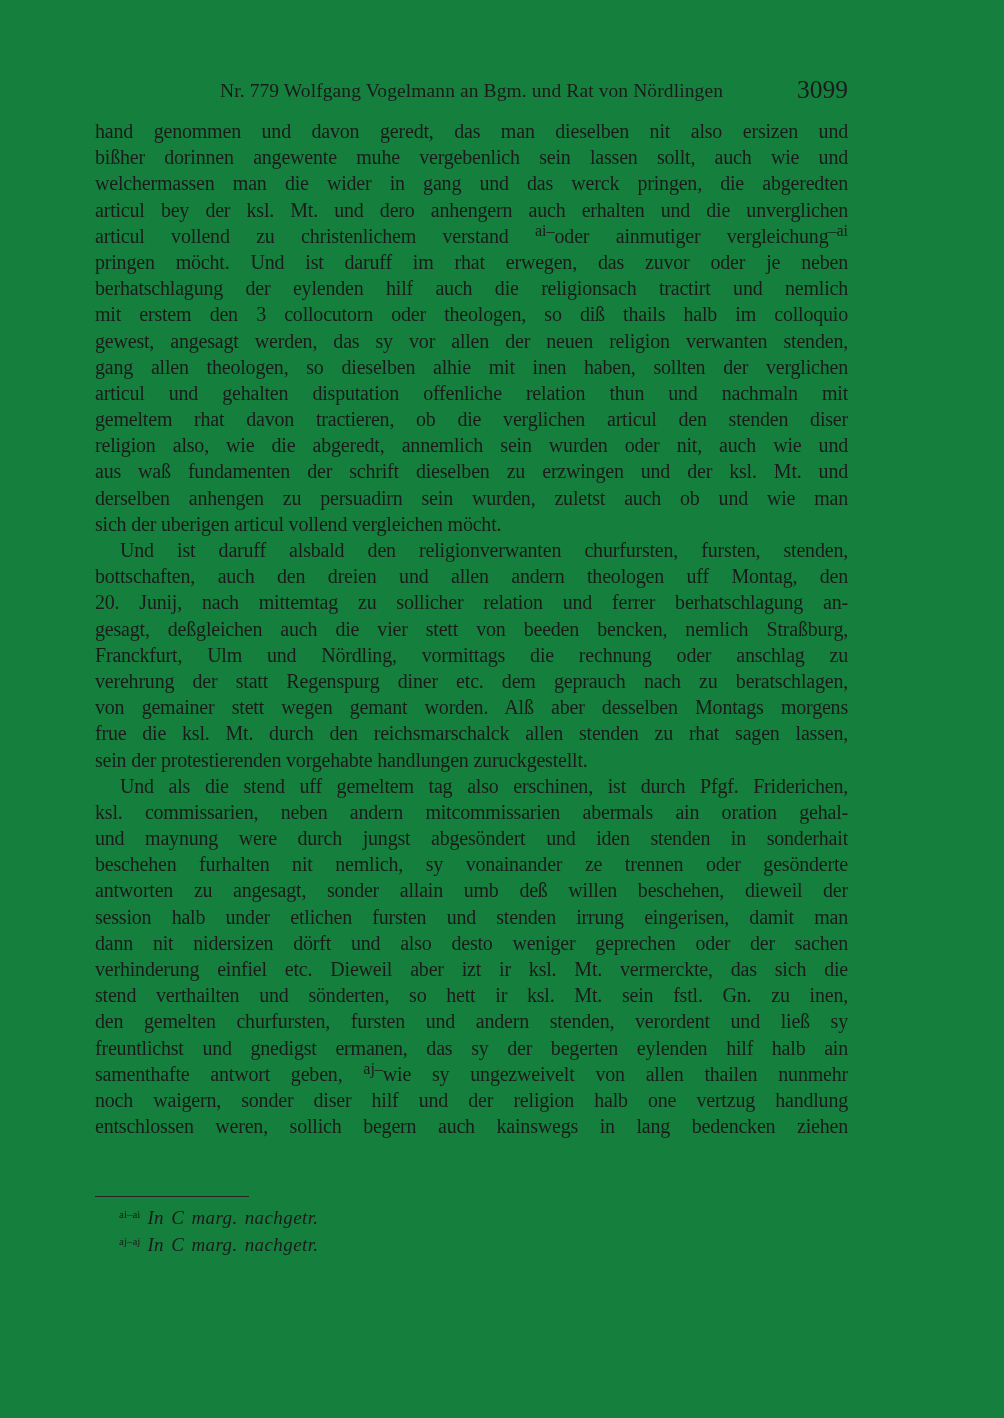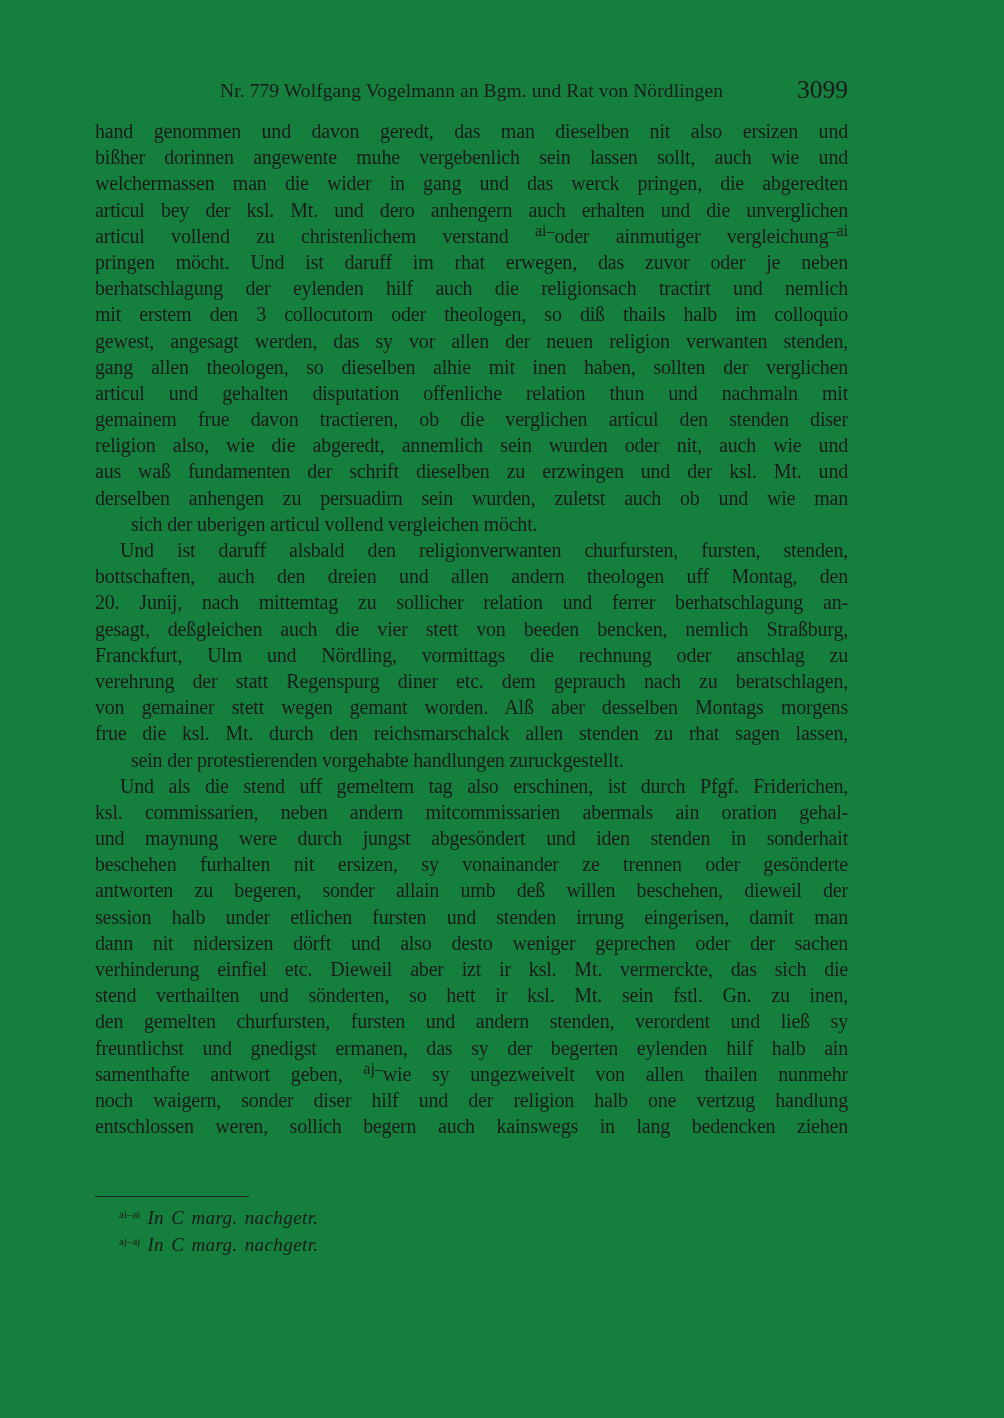--- a/index.html
+++ b/index.html
@@ -49,21 +49,20 @@
   .line {
     text-align: justify;
     text-align-last: justify;
     -moz-text-align-last: justify;
     text-justify: inter-word;
     height: 26.2px;
     overflow: visible;
   }
   .line.para-end {
     text-align-last: left;
-    margin-left: 36px;
     -moz-text-align-last: left;
   }
   .line.indent { text-indent: 25px; }
   .line sup.fn-ref {
     font-size: 16px;
     line-height: 0;
     vertical-align: baseline;
     position: relative;
     top: -6.5px;
     letter-spacing: 0;
@@ -112,39 +111,39 @@
       <div class="line">bißher dorinnen angewente muhe vergebenlich sein lassen sollt, auch wie und</div>
       <div class="line">welchermassen man die wider in gang und das werck pringen, die abgeredten</div>
       <div class="line">articul bey der ksl. Mt. und dero anhengern auch erhalten und die unverglichen</div>
       <div class="line">articul vollend zu christenlichem verstand <sup class="fn-ref">ai–</sup>oder ainmutiger vergleichung<sup class="fn-ref">–ai</sup></div>
       <div class="line">pringen möcht. Und ist daruff im rhat erwegen, das zuvor oder je neben</div>
       <div class="line">berhatschlagung der eylenden hilf auch die religionsach tractirt und nemlich</div>
       <div class="line">mit erstem den 3 collocutorn oder theologen, so diß thails halb im colloquio</div>
       <div class="line">gewest, angesagt werden, das sy vor allen der neuen religion verwanten stenden,</div>
       <div class="line">gang allen theologen, so dieselben alhie mit inen haben, sollten der verglichen</div>
       <div class="line">articul und gehalten disputation offenliche relation thun und nachmaln mit</div>
-      <div class="line">gemainem frue davon tractieren, ob die verglichen articul den stenden diser</div>
+      <div class="line">gemeltem rhat davon tractieren, ob die verglichen articul den stenden diser</div>
       <div class="line">religion also, wie die abgeredt, annemlich sein wurden oder nit, auch wie und</div>
       <div class="line">aus waß fundamenten der schrift dieselben zu erzwingen und der ksl. Mt. und</div>
       <div class="line">derselben anhengen zu persuadirn sein wurden, zuletst auch ob und wie man</div>
       <div class="line para-end">sich der uberigen articul vollend vergleichen möcht.</div>
       <div class="line indent">Und ist daruff alsbald den religionverwanten churfursten, fursten, stenden,</div>
       <div class="line">bottschaften, auch den dreien und allen andern theologen uff Montag, den</div>
       <div class="line">20. Junij, nach mittemtag zu sollicher relation und ferrer berhatschlagung an-</div>
       <div class="line">gesagt, deßgleichen auch die vier stett von beeden bencken, nemlich Straßburg,</div>
       <div class="line">Franckfurt, Ulm und Nördling, vormittags die rechnung oder anschlag zu</div>
       <div class="line">verehrung der statt Regenspurg diner etc. dem geprauch nach zu beratschlagen,</div>
       <div class="line">von gemainer stett wegen gemant worden. Alß aber desselben Montags morgens</div>
       <div class="line">frue die ksl. Mt. durch den reichsmarschalck allen stenden zu rhat sagen lassen,</div>
       <div class="line para-end">sein der protestierenden vorgehabte handlungen zuruckgestellt.</div>
       <div class="line indent">Und als die stend uff gemeltem tag also erschinen, ist durch Pfgf. Friderichen,</div>
       <div class="line">ksl. commissarien, neben andern mitcommissarien abermals ain oration gehal-</div>
       <div class="line">und maynung were durch jungst abgesöndert und iden stenden in sonderhait</div>
-      <div class="line">beschehen furhalten nit ersizen, sy vonainander ze trennen oder gesönderte</div>
-      <div class="line">antworten zu begeren, sonder allain umb deß willen beschehen, dieweil der</div>
+      <div class="line">beschehen furhalten nit nemlich, sy vonainander ze trennen oder gesönderte</div>
+      <div class="line">antworten zu angesagt, sonder allain umb deß willen beschehen, dieweil der</div>
       <div class="line">session halb under etlichen fursten und stenden irrung eingerisen, damit man</div>
       <div class="line">dann nit nidersizen dörft und also desto weniger geprechen oder der sachen</div>
       <div class="line">verhinderung einfiel etc. Dieweil aber izt ir ksl. Mt. vermerckte, das sich die</div>
       <div class="line">stend verthailten und sönderten, so hett ir ksl. Mt. sein fstl. Gn. zu inen,</div>
       <div class="line">den gemelten churfursten, fursten und andern stenden, verordent und ließ sy</div>
       <div class="line">freuntlichst und gnedigst ermanen, das sy der begerten eylenden hilf halb ain</div>
       <div class="line">samenthafte antwort geben, <sup class="fn-ref">aj–</sup>wie sy ungezweivelt von allen thailen nunmehr</div>
       <div class="line">noch waigern, sonder diser hilf und der religion halb one vertzug handlung</div>
       <div class="line">entschlossen weren, sollich begern auch kainswegs in lang bedencken ziehen</div>
     </div>

